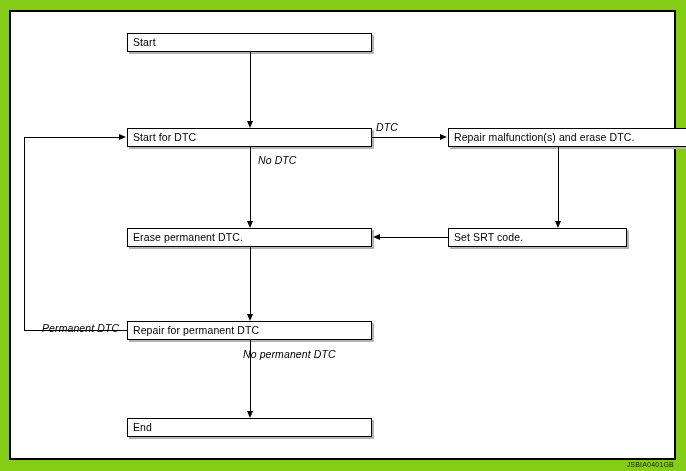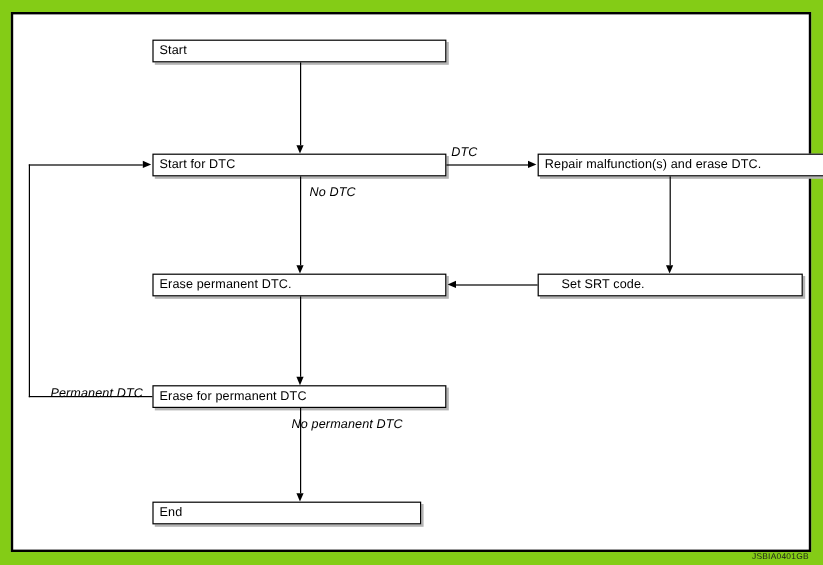--- a/index.html
+++ b/index.html
@@ -120,29 +120,29 @@
     </div>
 
     <div class="node" style="left:437px; top:116px; width:256px;">
       <span class="node-label">Repair malfunction(s) and erase DTC.</span>
     </div>
 
     <div class="node" style="left:116px; top:216px; width:245px;align-items:center;">
       <span class="node-label">Erase permanent DTC.</span>
     </div>
 
-    <div class="node" style="left:437px; top:216px; width:221px;padding-left:14px;">
+    <div class="node" style="left:437px; top:216px; width:179px;">
       <span class="node-label">Set SRT code.</span>
     </div>
 
     <div class="node" style="left:116px; top:309px; width:245px;">
-      <span class="node-label">Erase for permanent DTC</span>
+      <span class="node-label">Repair for permanent DTC</span>
     </div>
 
-    <div class="node" style="left:116px; top:406px; width:224px;">
+    <div class="node" style="left:116px; top:406px; width:245px;">
       <span class="node-label">End</span>
     </div>
 
     <div class="vline" style="left:239px; top:40px; height:69px;"></div>
     <div class="arrow-down" style="left:235.5px; top:109px;"></div>
 
     <div class="hline" style="left:361px; top:125px; width:68px;"></div>
     <div class="arrow-right" style="left:429px; top:121.5px;"></div>
 
     <div class="vline" style="left:239px; top:135px; height:74px;"></div>

